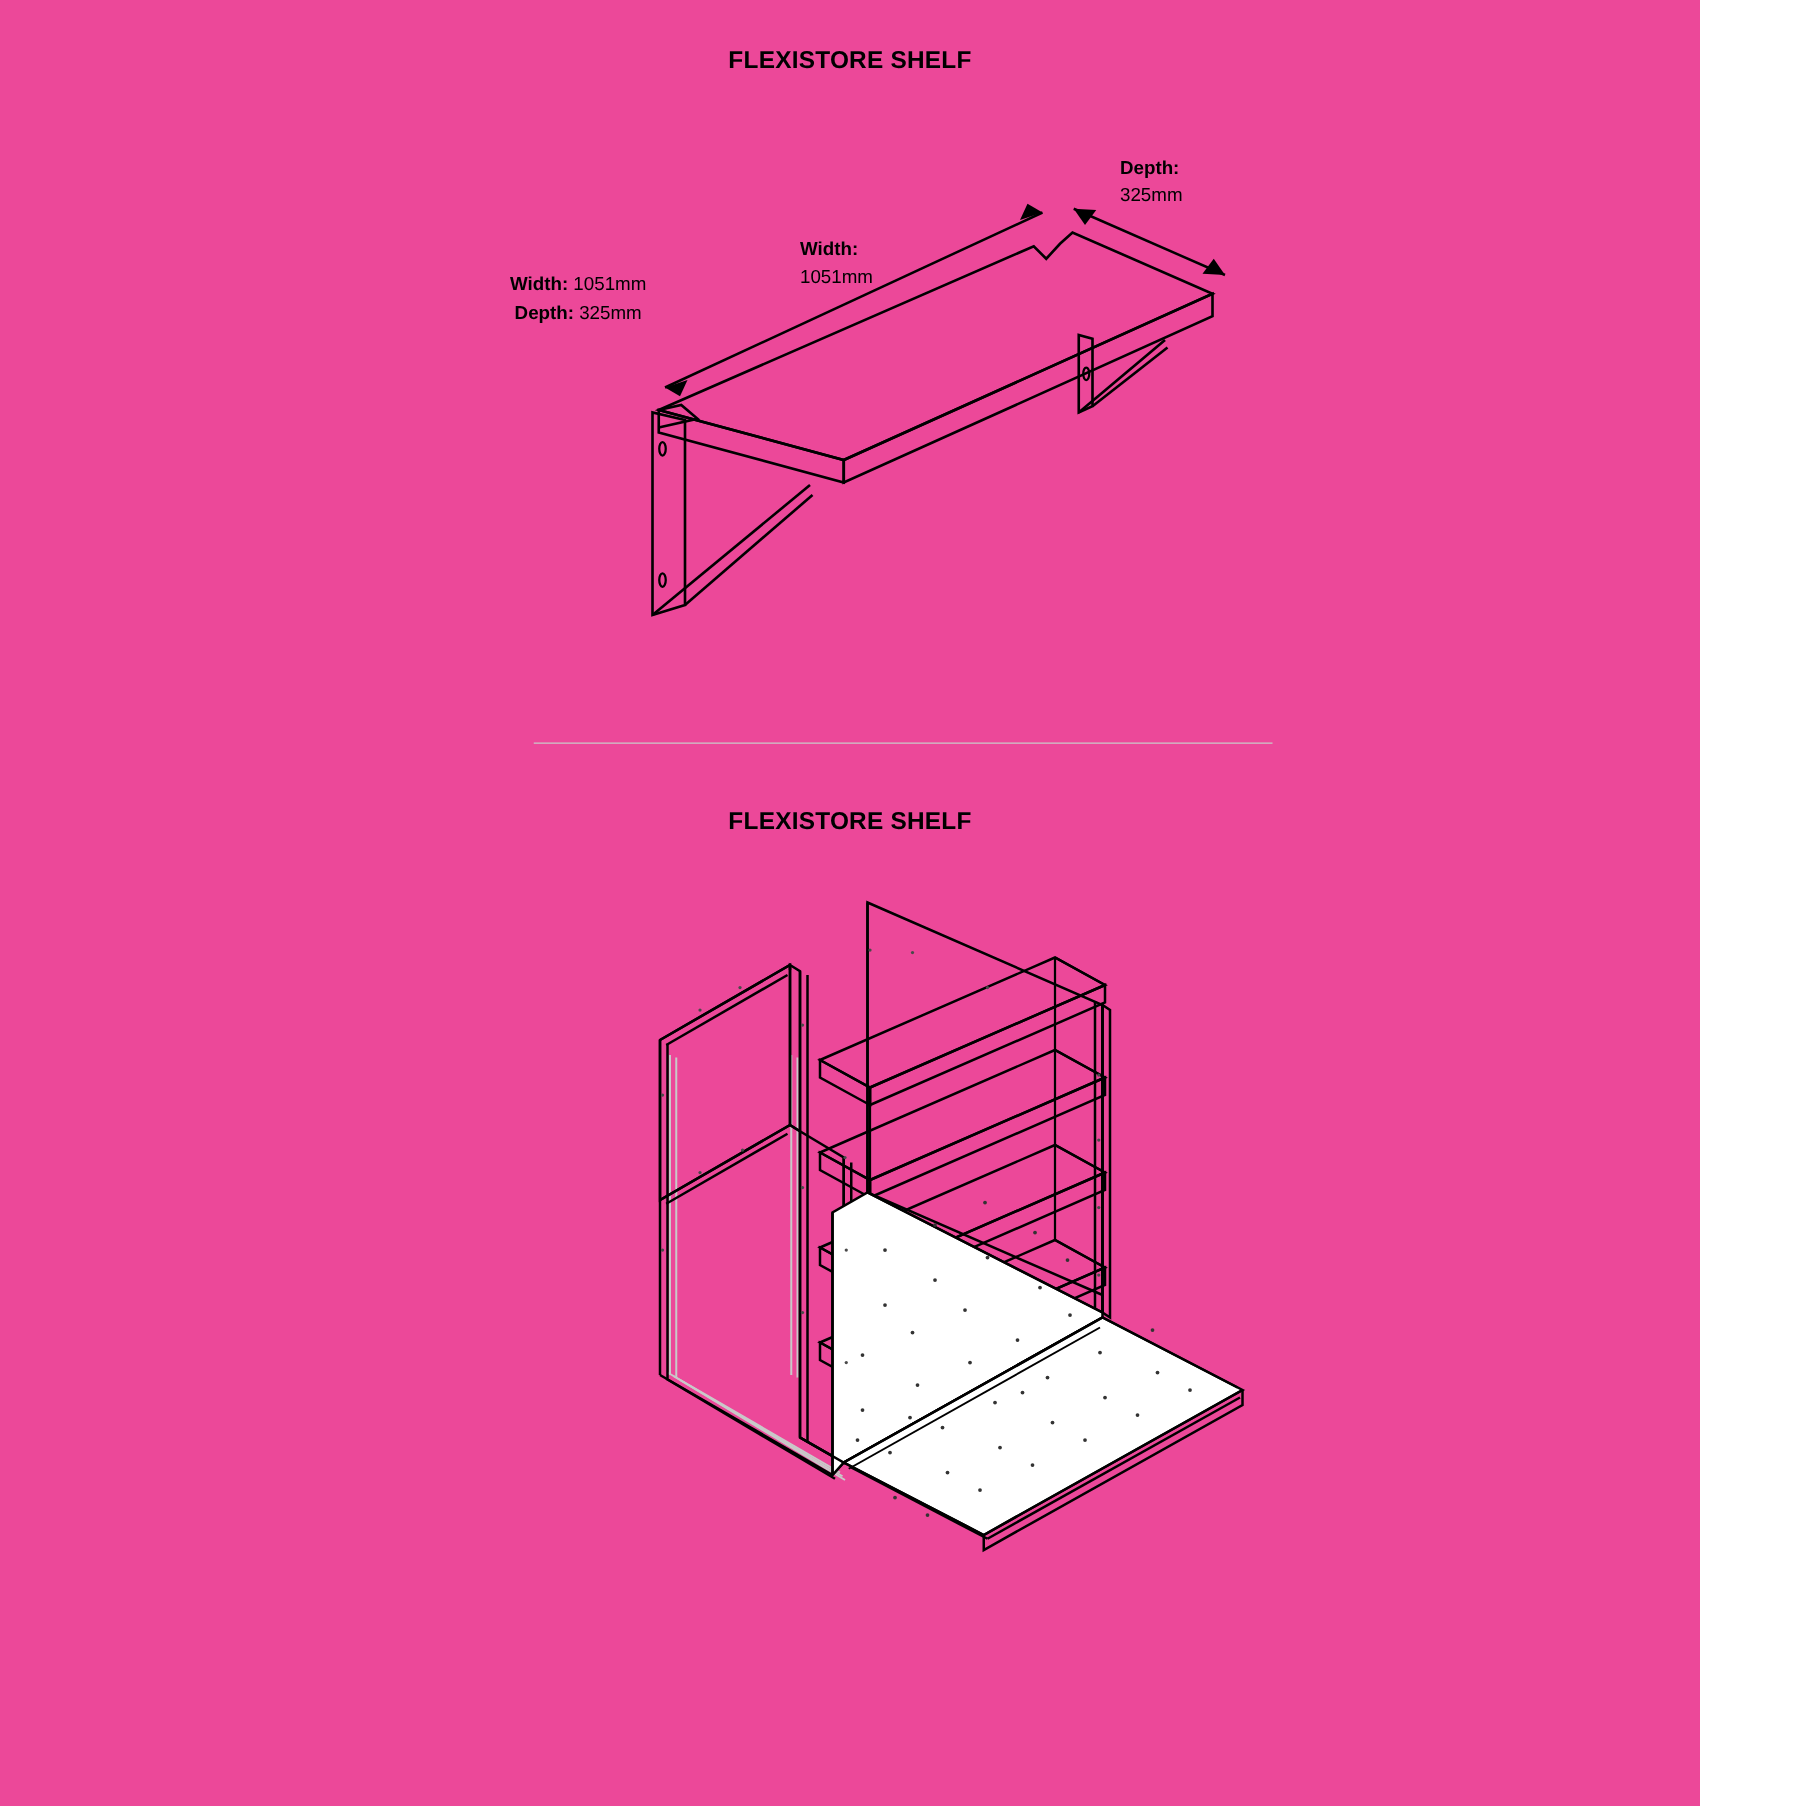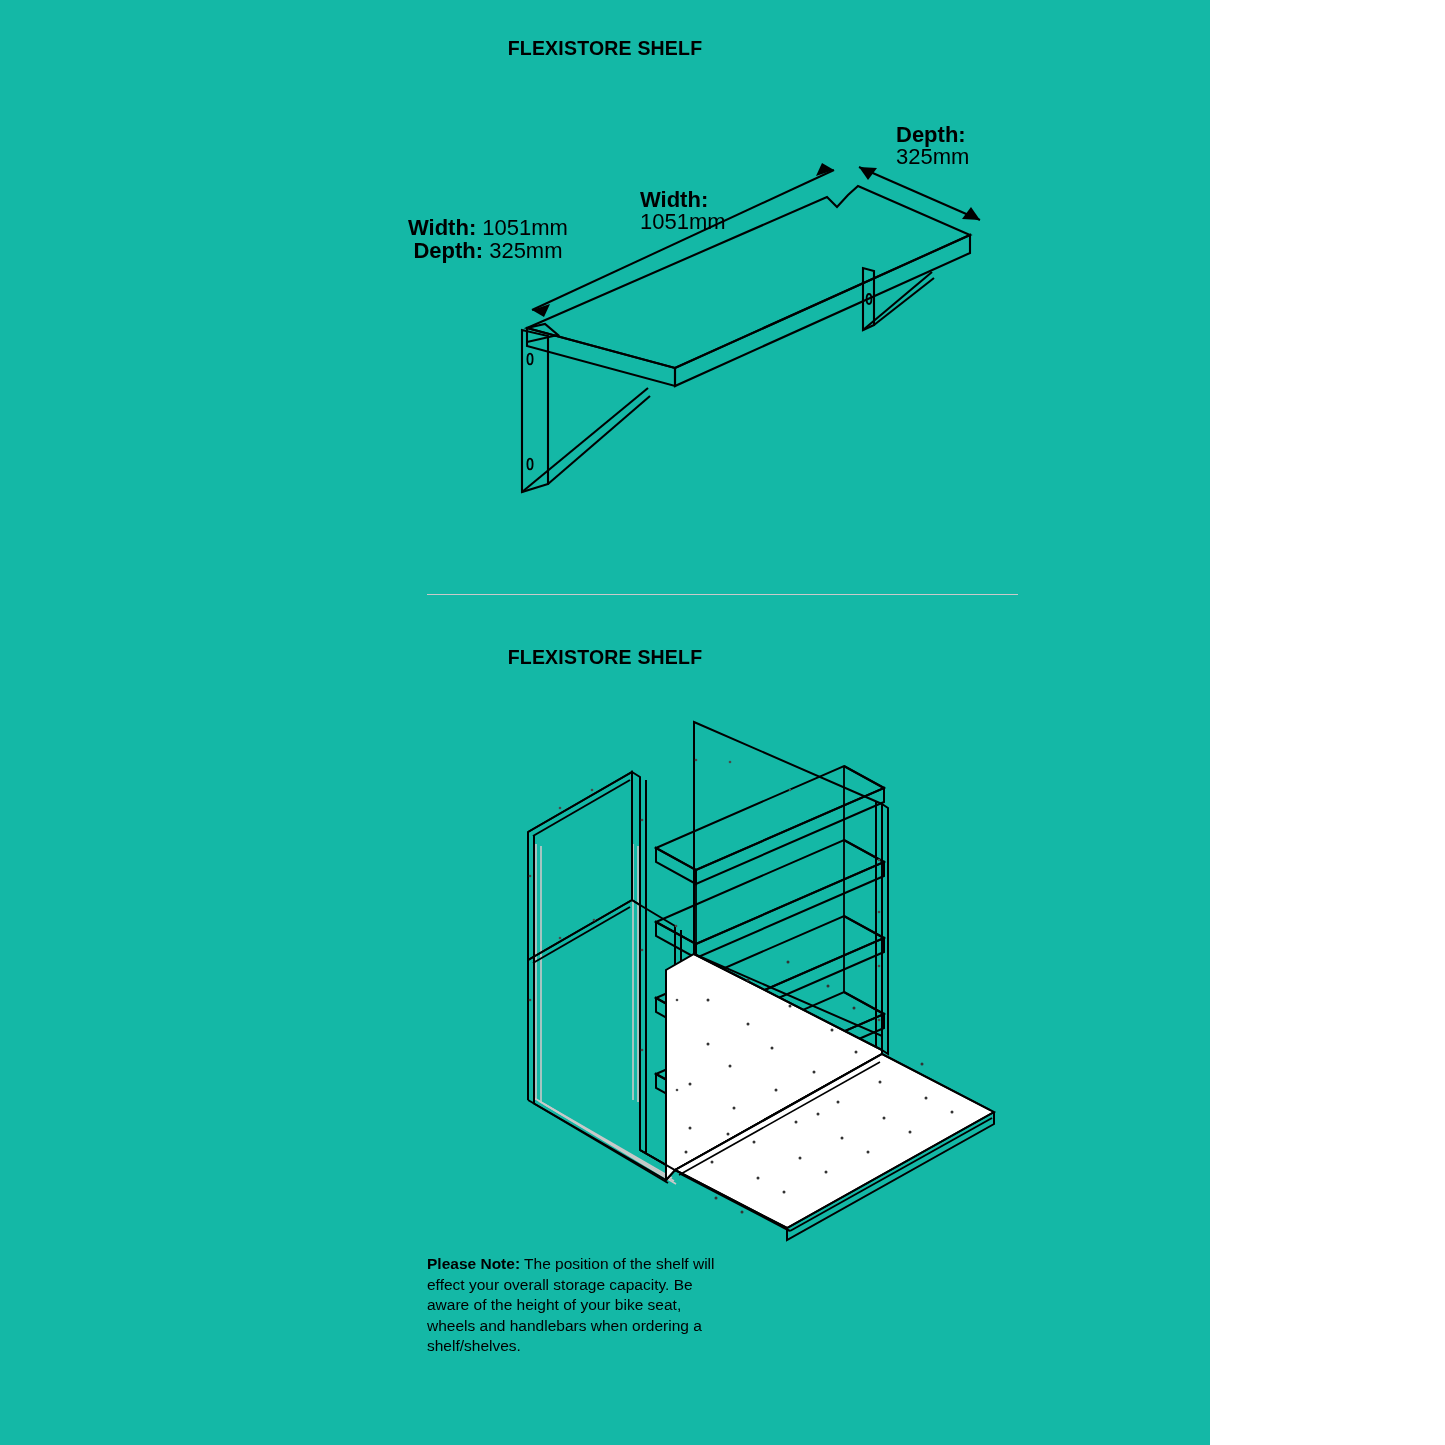--- a/index.html
+++ b/index.html
@@ -7,23 +7,23 @@
     margin: 0;
     padding: 0;
     background: #ffffff;
   }
   body {
     font-family: "Liberation Sans", sans-serif;
     color: #000000;
   }
   #page {
     position: relative;
-    width: 1210px;
+    width: 1360px;
     height: 1445px;
-    background: #14b8a6;
+    background: #ec4899;
     overflow: hidden;
   }
 
   
   .sheet-title {
     position: absolute;
     width: 100%;
     left: 0;
     text-align: center;
     font-weight: bold;
@@ -40,21 +40,21 @@
     left: 427px;
     top: 594px;
     width: 591px;
     height: 1px;
     background: #c9c9c9;
   }
 
   
   .dim-block {
     position: absolute;
-    font-size: 22px;
+    font-size: 15px;
     line-height: 23px;
     white-space: nowrap;
   }
   .dim-block .k { font-weight: bold; }
   .dim-block .v { font-weight: normal; }
 
   #dims-left   { left: 408px; top: 216px; text-align: center; }
   #dims-width  { left: 640px; top: 189px; line-height: 22px; }
   #dims-depth  { left: 896px; top: 124px; line-height: 22px; }
   #dims-width .k, #dims-depth .k { display: block; }
@@ -328,18 +328,15 @@
       <circle cx="240" cy="62" r="1.3"></circle>
         <circle cx="300" cy="90" r="1.3"></circle>
       <circle cx="389" cy="160" r="1.3"></circle>
         <circle cx="389" cy="212" r="1.3"></circle>
       <circle cx="389" cy="266" r="1.3"></circle>
         <circle cx="389" cy="320" r="1.3"></circle>
       <circle cx="186" cy="226" r="1.3"></circle>
     </g>
   </svg>
 
-  <div id="please-note">
-    <span class="note-lead">Please Note:</span><span> The position of the shelf will effect your overall storage capacity. Be aware of the height of your bike seat, wheels and handlebars when ordering a shelf/shelves.</span>
-  </div>
 
 
 </div>
 
 </body></html>

